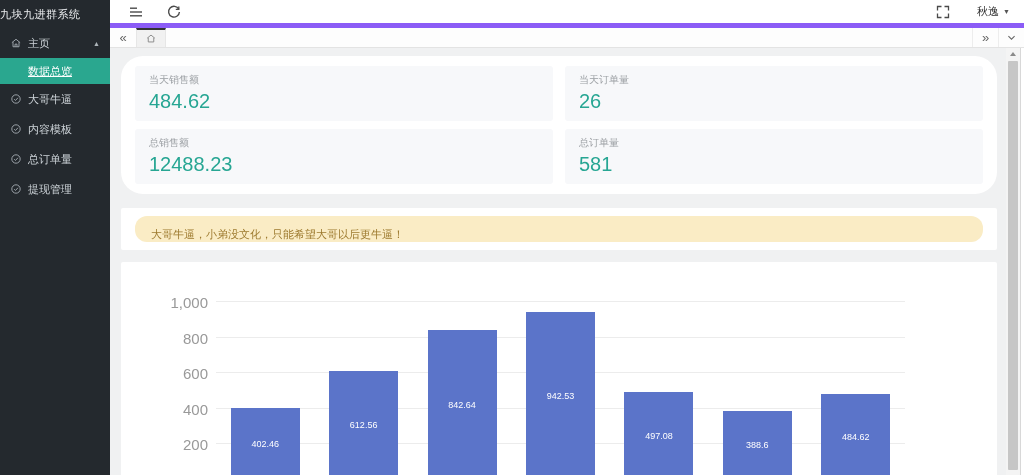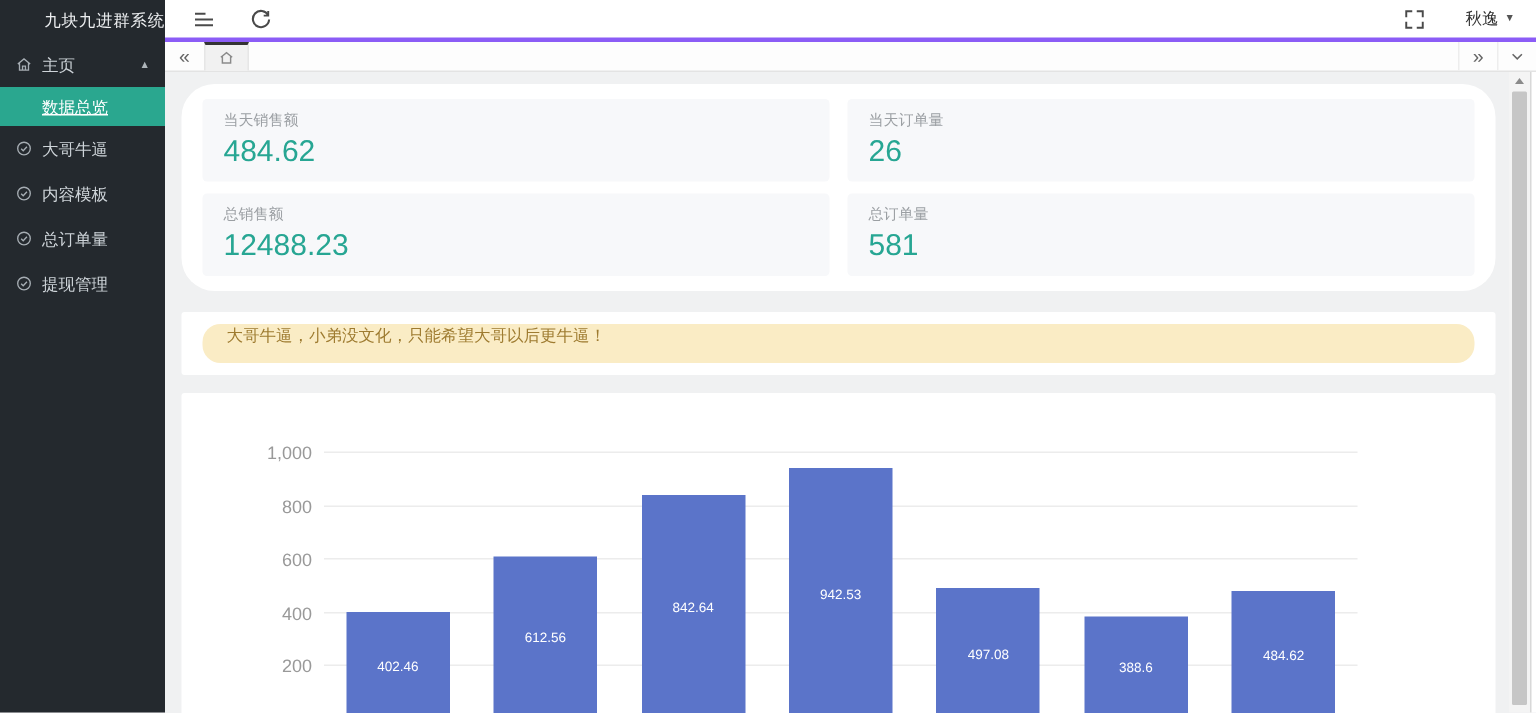--- a/index.html
+++ b/index.html
@@ -2,34 +2,34 @@
 <html><head>
 <meta charset="utf-8">
 <style>
   * { margin:0; padding:0; box-sizing:border-box; }
   html,body { width:1024px; height:475px; overflow:hidden;
     font-family:"Liberation Sans","DejaVu Sans",sans-serif; background:#f0f1f2; }
 
   
   .sidebar { position:absolute; left:0; top:0; width:110px; height:475px;
     background:#24292e; color:#ced4d9; z-index:5; }
-  .logo { height:28px; line-height:28px; text-align:right; font-size:11px;
+  .logo { height:28px; line-height:28px; text-align:left; font-size:11px;
     color:#eceef0; letter-spacing:.5px; }
   .nav-item { height:30px; display:flex; align-items:center; gap:6px;
     padding:0 10px; font-size:11px; color:#ced4d9; cursor:pointer; }
   .nav-item .caret { margin-left:auto; font-size:7px; color:#aeb5ba; }
   .nav-icon { width:12px; height:12px; color:#a6adb3; flex:0 0 12px; }
   .nav-sub { height:26px; display:flex; align-items:center;
     padding:0 10px 0 28px; font-size:11px; cursor:pointer;text-decoration:underline; }
   .nav-sub.active { background:#2aa78f; color:#ffffff; }
 
   
   .main { position:absolute; left:110px; top:0; right:0; bottom:0; }
   .topbar { height:28px; background:#fff; display:flex; align-items:center;
-    padding:0 14px 0 18px; border-bottom:3px solid #8b5cf6; }
+    padding:0 14px 0 18px; border-bottom:5px solid #8b5cf6; }
   .topbar .tool { width:16px; height:16px; color:#4a4a4a; cursor:pointer; margin-right:22px; }
   .topbar-right { margin-left:auto; display:flex; align-items:center; gap:26px; }
   .user { font-size:11px; color:#333; display:flex; align-items:center; gap:4px; cursor:pointer; }
   .user .caret { font-size:7px; color:#555; }
 
   .tabbar { height:20px; background:#fdfdfd; border-bottom:1px solid #e3e3e3;
     display:flex; align-items:stretch; }
   .tab-chevron { width:26px; display:flex; align-items:center; justify-content:center;
     font-size:13px; color:#666; cursor:pointer; }
   .tab { width:30px; background:#f1f1f1; border-top:2px solid #333;
@@ -46,27 +46,27 @@
 
   .card { background:#fff; border-radius:2px; }
   .stats-card { padding:10px 14px;border-radius:22px; }
   .stats-grid { display:grid; grid-template-columns:1fr 1fr; gap:8px 12px; }
   .stat-box { background:#f7f8fa; border-radius:3px; padding:7px 14px 8px; }
   .stat-label { font-size:10px; color:#9b9fa3; }
   .stat-value { font-size:20px; color:#27a693; margin-top:3px; }
 
   .notice-card { margin-top:14px; padding:8px 14px; }
   .notice { background:#faecc5; border-radius:12px; height:26px; display:flex;
-    align-items:flex-start; padding:0 16px; font-size:11px; color:#9e7b30; }
+    align-items:flex-end; padding:0 16px; font-size:11px; color:#9e7b30; }
 
   .chart-card { margin-top:12px; height:280px; padding:40px 0 0 95px; }
   .chart-plot { position:relative; width:689px; height:178px; }
   .gridline { position:absolute; left:0; right:0; height:1px; background:#ececec; }
   .ylabel { position:absolute; right:100%; margin-right:8px; transform:translateY(50%);
-    font-size:12px; color:#999; white-space:nowrap; }
+    font-size:15px; color:#999; white-space:nowrap; }
   .bars-row { position:absolute; left:0; right:0; bottom:0; top:0;
     display:flex; align-items:flex-end; }
   .bar-slot { flex:1; display:flex; justify-content:center; align-items:flex-end; height:100%; }
   .bar { width:69px; background:#5b74c9; position:relative; }
   .bar-label { position:absolute; inset:0; display:flex; align-items:center;
     justify-content:center; font-size:9px; color:#fff; }
 
   
   .scrollbar { position:absolute; top:48px; right:4px; bottom:0; width:14px;
     background:#f4f4f4; }

